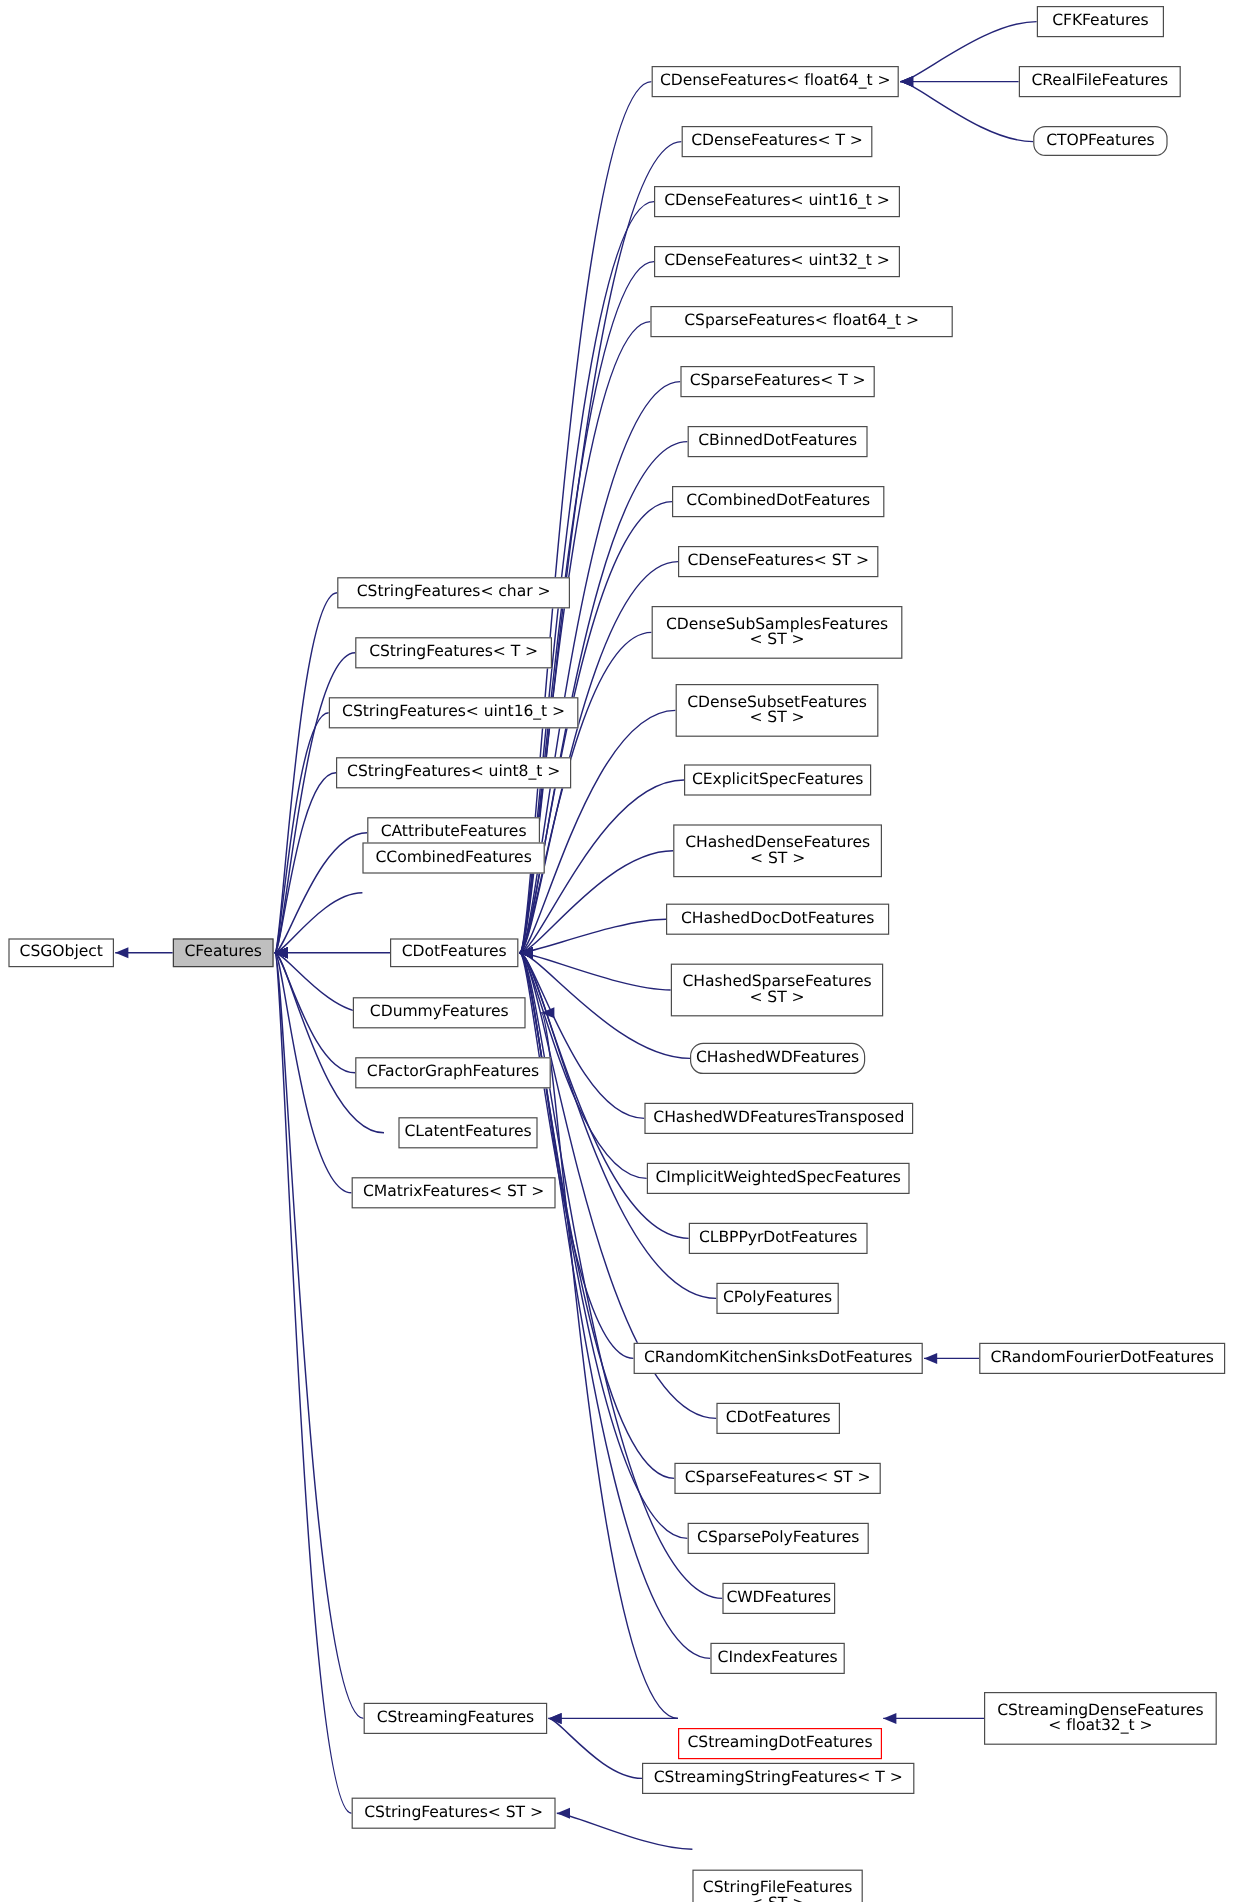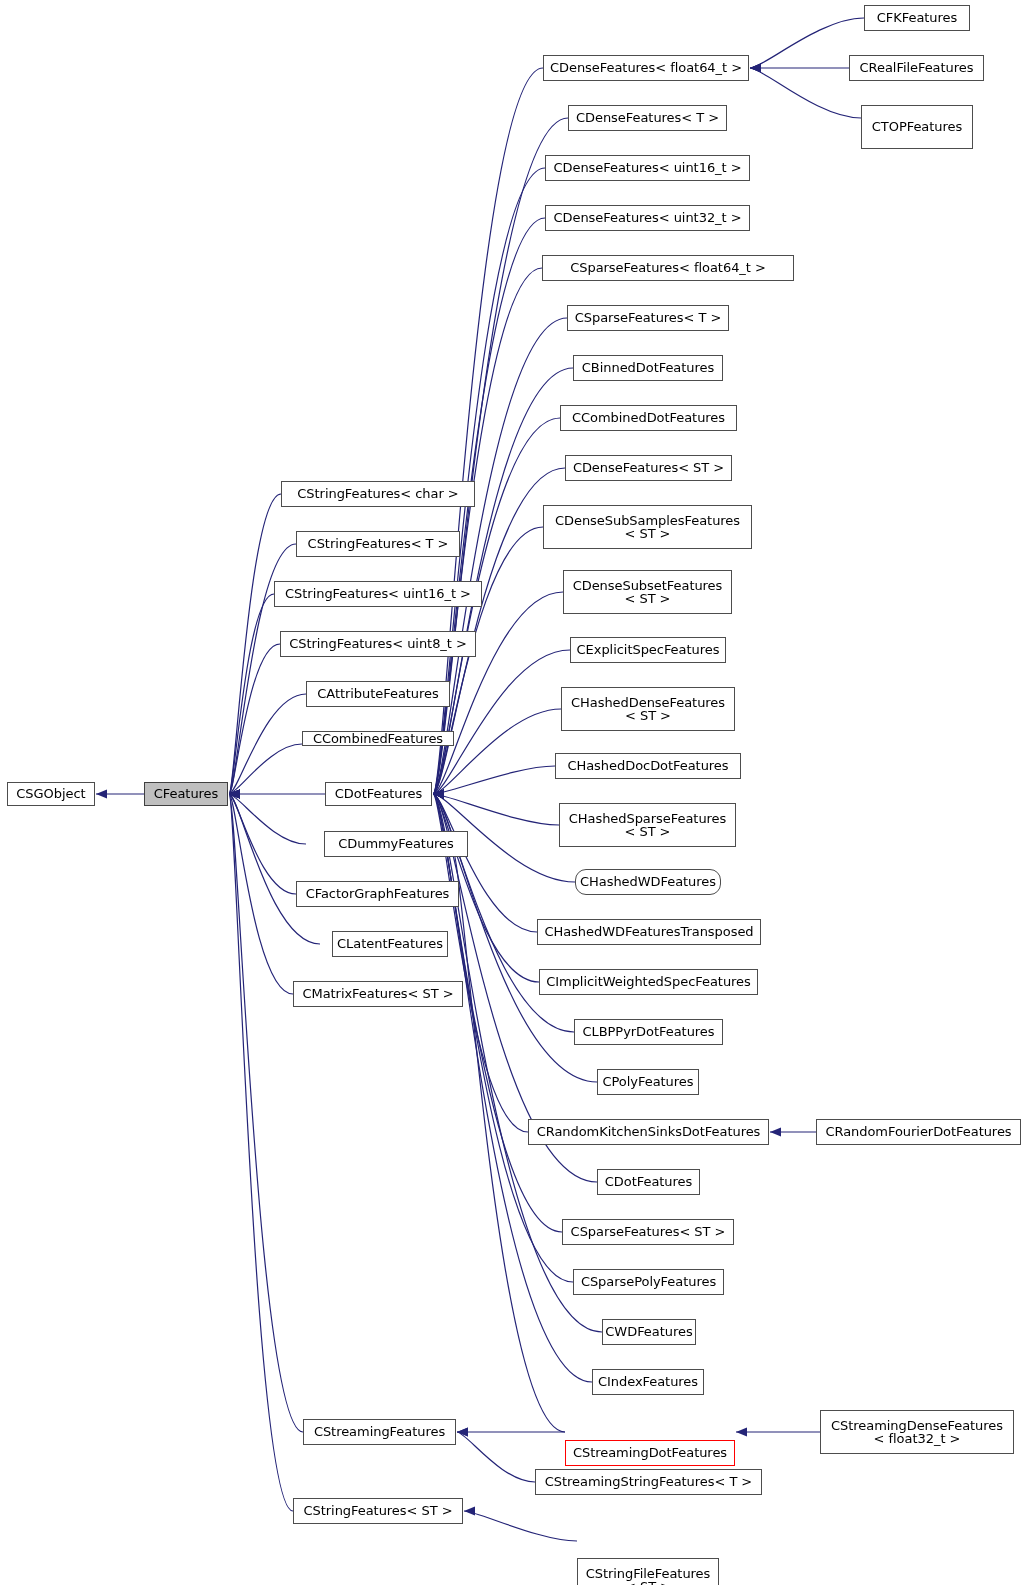--- a/index.html
+++ b/index.html
@@ -154,23 +154,23 @@
       </g>
   </svg>
   <div id="node-layer">
       <div class="node" style="left: 7px; top: 782px; width: 88px; height: 24px;">CSGObject</div>
       <div class="node current" style="left: 144px; top: 782px; width: 84px; height: 24px;">CFeatures</div>
       <div class="node" style="left: 281px; top: 481px; width: 194px; height: 26px;">CStringFeatures&lt; char &gt;</div>
       <div class="node" style="left: 296px; top: 531px; width: 164px; height: 26px;">CStringFeatures&lt; T &gt;</div>
       <div class="node" style="left: 274px; top: 581px; width: 208px; height: 26px;">CStringFeatures&lt; uint16_t &gt;</div>
       <div class="node" style="left: 280px; top: 631px; width: 196px; height: 26px;">CStringFeatures&lt; uint8_t &gt;</div>
       <div class="node" style="left: 306px; top: 681px; width: 144px; height: 26px;">CAttributeFeatures</div>
-      <div class="node" style="left: 302px; top: 731px; width: 152px; height: 15px;">CCombinedFeatures</div>
+      <div class="node" style="left: 302px; top: 702px; width: 152px; height: 26px;">CCombinedFeatures</div>
       <div class="node" style="left: 325px; top: 782px; width: 107px; height: 24px;">CDotFeatures</div>
-      <div class="node" style="left: 324px; top: 831px; width: 144px; height: 26px;">CDummyFeatures</div>
+      <div class="node" style="left: 294px; top: 831px; width: 144px; height: 26px;">CDummyFeatures</div>
       <div class="node" style="left: 296px; top: 881px; width: 163px; height: 26px;">CFactorGraphFeatures</div>
       <div class="node" style="left: 320px; top: 931px; width: 116px; height: 26px; margin-left: 12px;">CLatentFeatures</div>
       <div class="node" style="left: 293px; top: 981px; width: 170px; height: 26px;">CMatrixFeatures&lt; ST &gt;</div>
       <div class="node" style="left: 543px; top: 55px; width: 206px; height: 26px;">CDenseFeatures&lt; float64_t &gt;</div>
       <div class="node" style="left: 568px; top: 105px; width: 159px; height: 26px;">CDenseFeatures&lt; T &gt;</div>
       <div class="node" style="left: 545px; top: 155px; width: 205px; height: 26px;">CDenseFeatures&lt; uint16_t &gt;</div>
       <div class="node" style="left: 545px; top: 205px; width: 205px; height: 26px;">CDenseFeatures&lt; uint32_t &gt;</div>
       <div class="node" style="left: 542px; top: 255px; width: 252px; height: 26px;">CSparseFeatures&lt; float64_t &gt;</div>
       <div class="node" style="left: 567px; top: 305px; width: 162px; height: 26px;">CSparseFeatures&lt; T &gt;</div>
       <div class="node" style="left: 573px; top: 355px; width: 150px; height: 26px;">CBinnedDotFeatures</div>
@@ -200,16 +200,16 @@
       <div class="node" style="left: 303px; top: 1419px; width: 153px; height: 26px;">CStreamingFeatures</div>
       <div class="node highlight" style="left: 565px; top: 1419px; width: 170px; height: 26px; margin-top: 21px;">CStreamingDotFeatures</div>
       <div class="node" style="left: 820px; top: 1410px; width: 194px; height: 44px;">CStreamingDenseFeatures
 &lt; float32_t &gt;</div>
       <div class="node" style="left: 535px; top: 1469px; width: 227px; height: 26px;">CStreamingStringFeatures&lt; T &gt;</div>
       <div class="node" style="left: 293px; top: 1498px; width: 170px; height: 26px;">CStringFeatures&lt; ST &gt;</div>
       <div class="node" style="left: 577px; top: 1519px; width: 142px; height: 44px; margin-top: 39px;">CStringFileFeatures
 &lt; ST &gt;</div>
       <div class="node" style="left: 864px; top: 5px; width: 106px; height: 26px;">CFKFeatures</div>
       <div class="node" style="left: 849px; top: 55px; width: 135px; height: 26px;">CRealFileFeatures</div>
-      <div class="node" style="left: 861px; top: 105px; width: 112px; height: 44px;">CTOPFeatures</div>
+      <div class="node" style="left: 861px; top: 105px; width: 112px; height: 25px; border-radius: 10px;">CTOPFeatures</div>
       <div class="node" style="left: 816px; top: 1119px; width: 205px; height: 26px;">CRandomFourierDotFeatures</div>
     </div>
 </div>
 
 </body></html>

